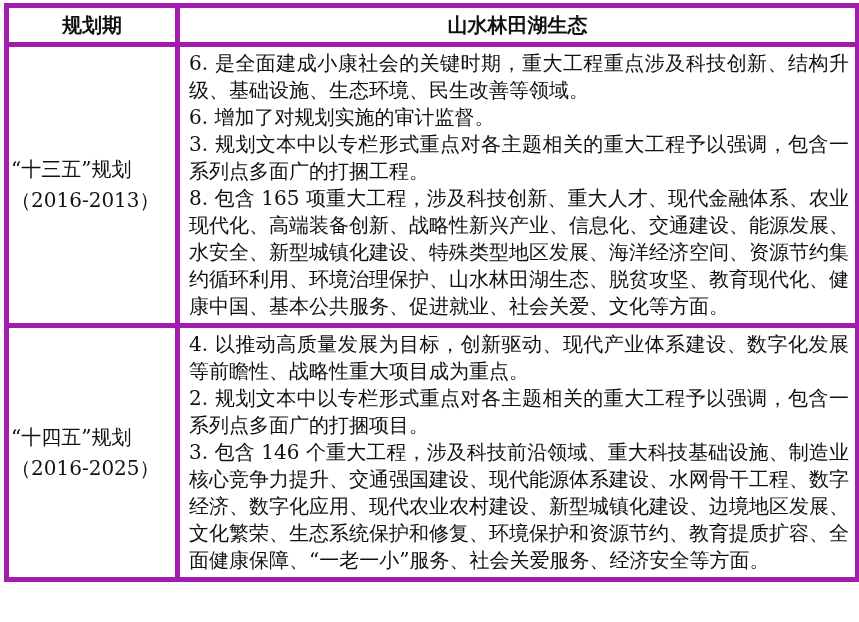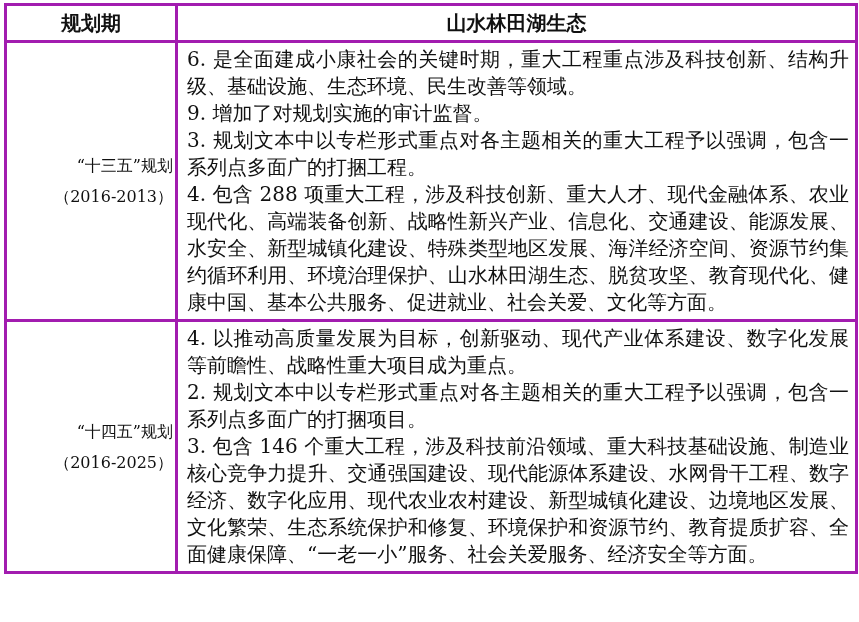--- a/index.html
+++ b/index.html
@@ -18,36 +18,36 @@
     overflow: hidden;
   }
   table.plan-table {
     width: 851px;
     border-collapse: collapse;
     table-layout: fixed;
     border: 2px solid #000000;
   }
   table.plan-table th,
   table.plan-table td {
-    border: 3px solid #a21caf;
+    border: 5px solid #a21caf;
   }
   col.c-period  { width: 171px; }
   col.c-feature { width: 680px; }
   th.hdr {
     font-size: 20px;
     font-weight: bold;
     text-align: center;
     height: 36px;
     padding: 4px 2px;
     line-height: 26px;
   }
   td.period-cell {
-    text-align: right;
+    text-align: left;
     vertical-align: middle;
-    font-size: 16px;
+    font-size: 20px;
     line-height: 31px;
     padding: 2px;
   }
   td.features-cell {
     vertical-align: middle;
     font-size: 20px;
     line-height: 27px;
     padding: 3px 6px 3px 9px;
     text-align: justify;
   }
@@ -72,23 +72,23 @@
       </tr>
     </thead>
     <tbody>
       <tr>
         <td class="period-cell">
           <div>“十三五”规划</div>
           <div>（2016-2013）</div>
         </td>
         <td class="features-cell">
           <p>6. 是全面建成小康社会的关键时期，重大工程重点涉及科技创新、结构升级、基础设施、生态环境、民生改善等领域。</p>
-          <p>9. 增加了对规划实施的审计监督。</p>
+          <p>6. 增加了对规划实施的审计监督。</p>
           <p>3. 规划文本中以专栏形式重点对各主题相关的重大工程予以强调，包含一系列点多面广的打捆工程。</p>
-          <p>4. 包含 288 项重大工程，涉及科技创新、重大人才、现代金融体系、农业现代化、高端装备创新、战略性新兴产业、信息化、交通建设、能源发展、水安全、新型城镇化建设、特殊类型地区发展、海洋经济空间、资源节约集约循环利用、环境治理保护、山水林田湖生态、脱贫攻坚、教育现代化、健康中国、基本公共服务、促进就业、社会关爱、文化等方面。</p>
+          <p>8. 包含 165 项重大工程，涉及科技创新、重大人才、现代金融体系、农业现代化、高端装备创新、战略性新兴产业、信息化、交通建设、能源发展、水安全、新型城镇化建设、特殊类型地区发展、海洋经济空间、资源节约集约循环利用、环境治理保护、山水林田湖生态、脱贫攻坚、教育现代化、健康中国、基本公共服务、促进就业、社会关爱、文化等方面。</p>
         </td>
       </tr>
       <tr>
         <td class="period-cell">
           <div>“十四五”规划</div>
           <div>（2016-2025）</div>
         </td>
         <td class="features-cell">
           <p>4. 以推动高质量发展为目标，创新驱动、现代产业体系建设、数字化发展等前瞻性、战略性重大项目成为重点。</p>
           <p>2. 规划文本中以专栏形式重点对各主题相关的重大工程予以强调，包含一系列点多面广的打捆项目。</p>

